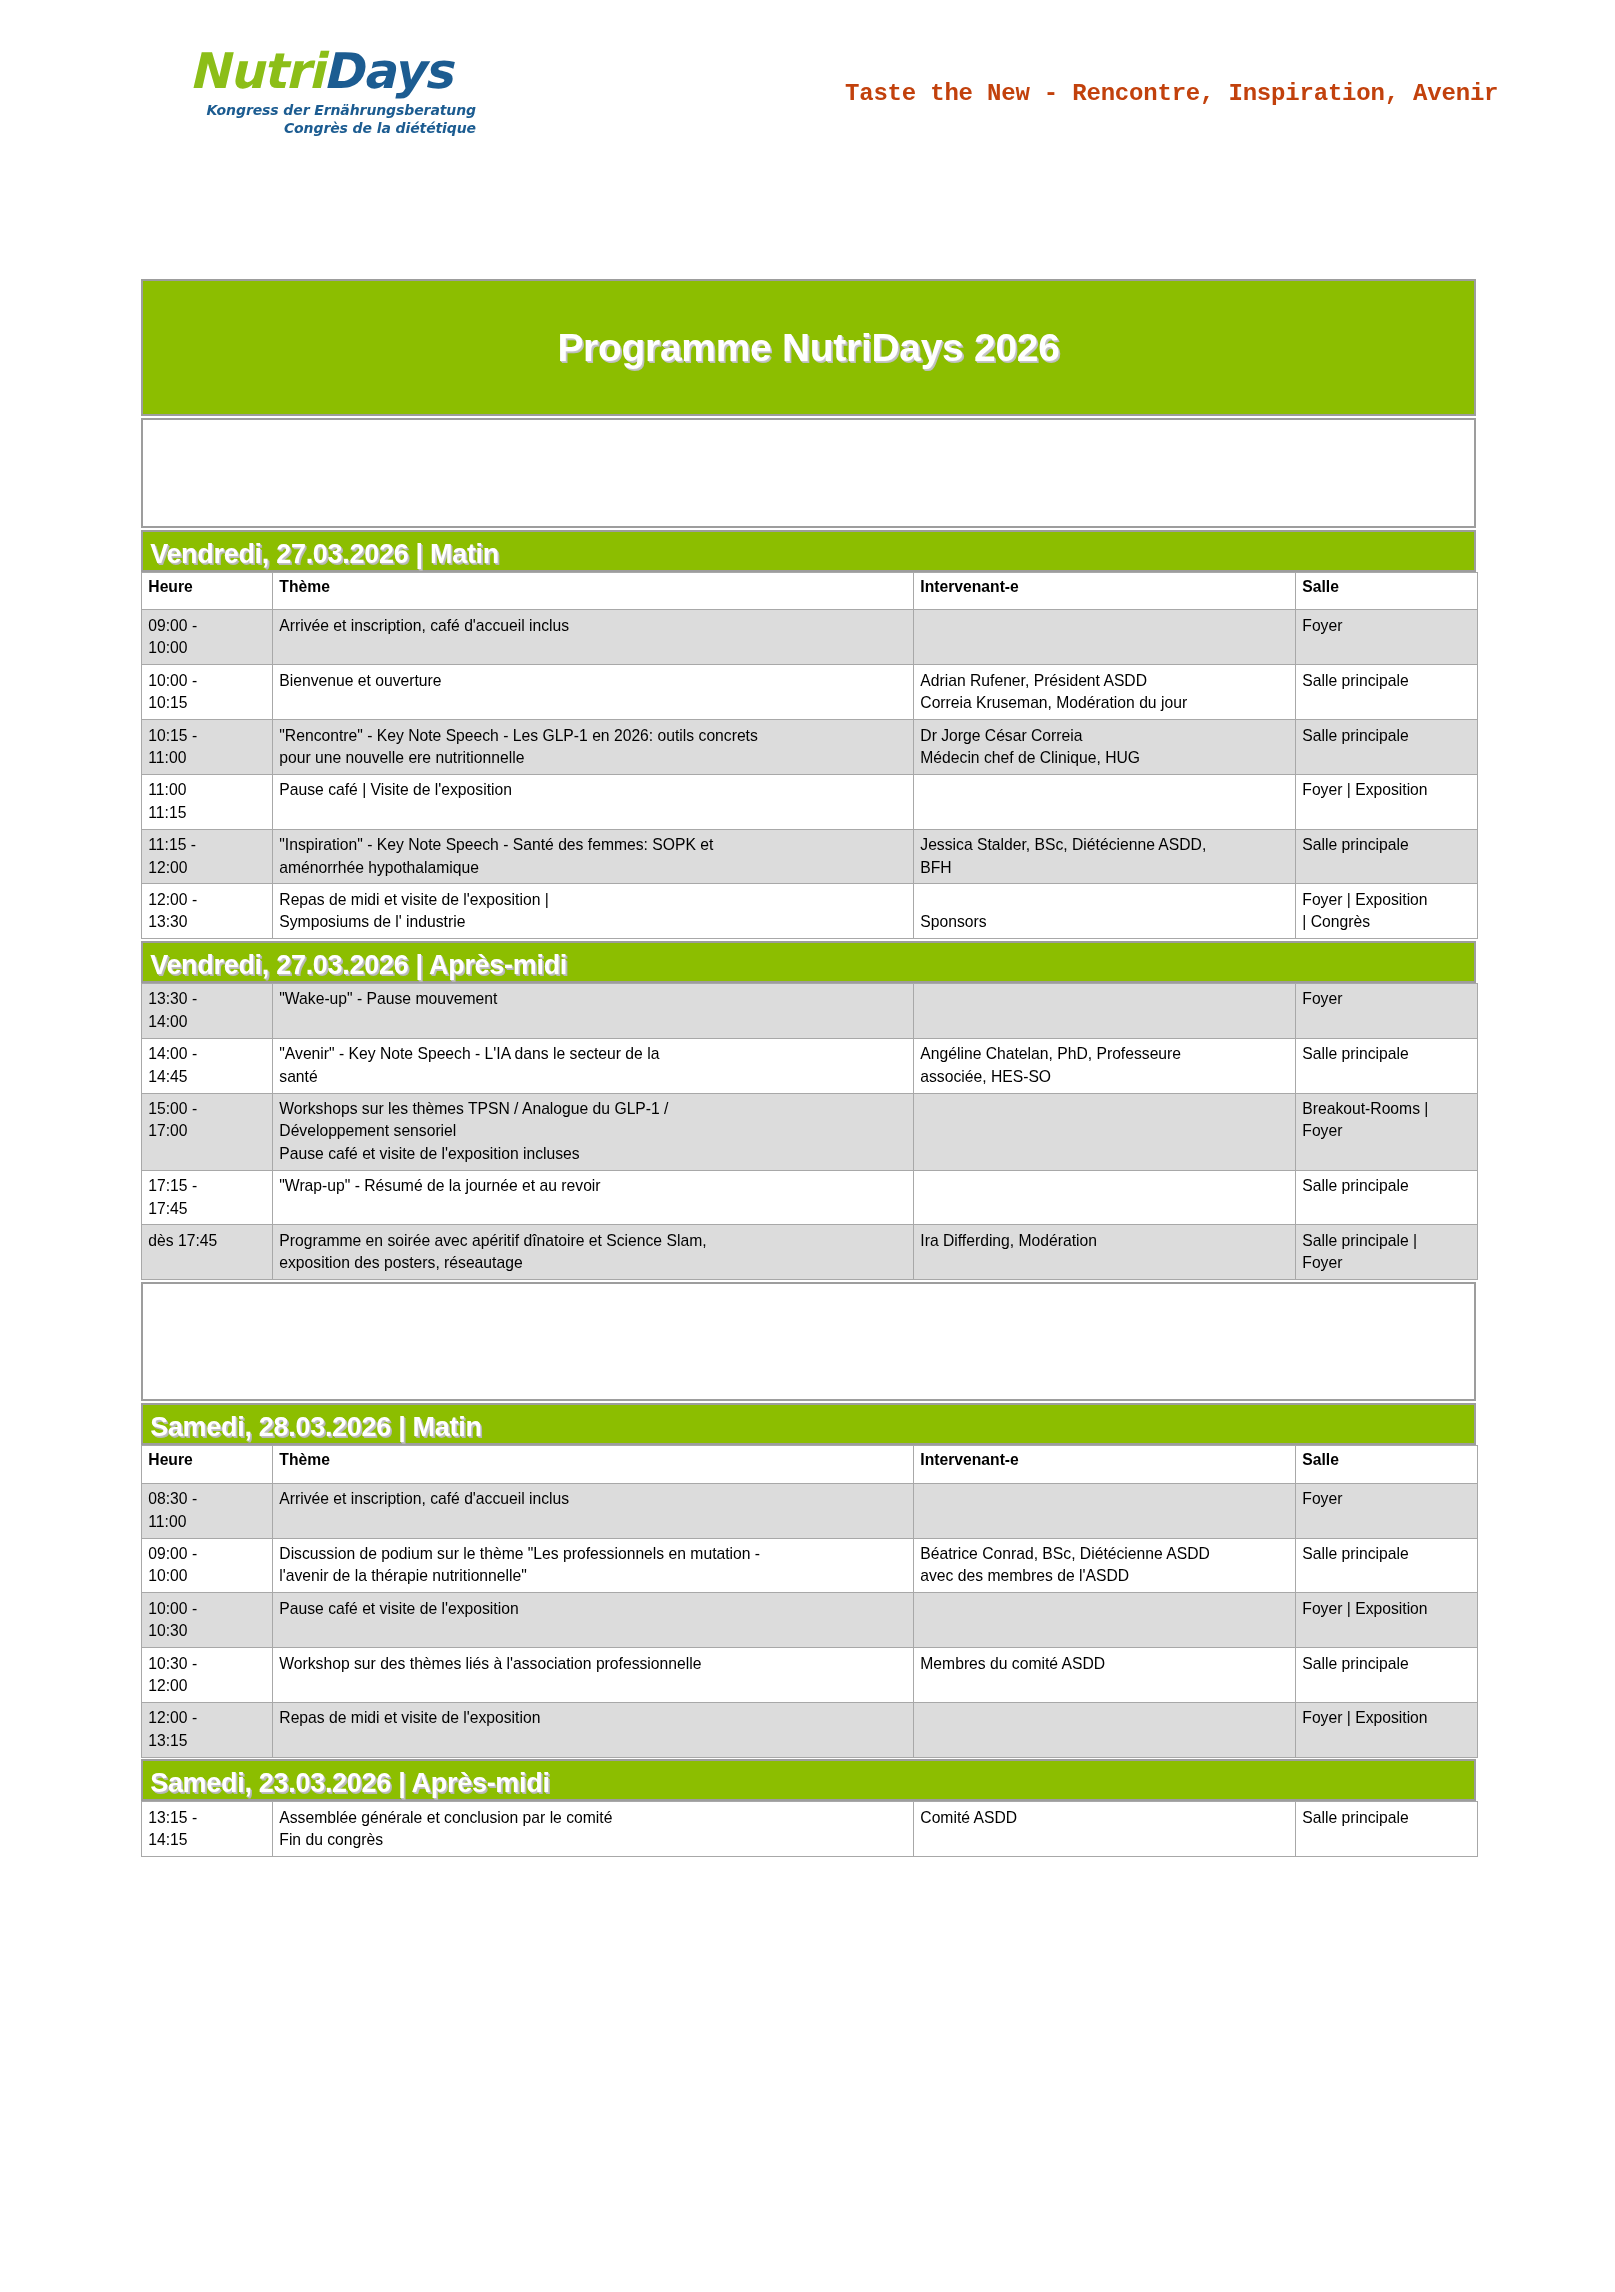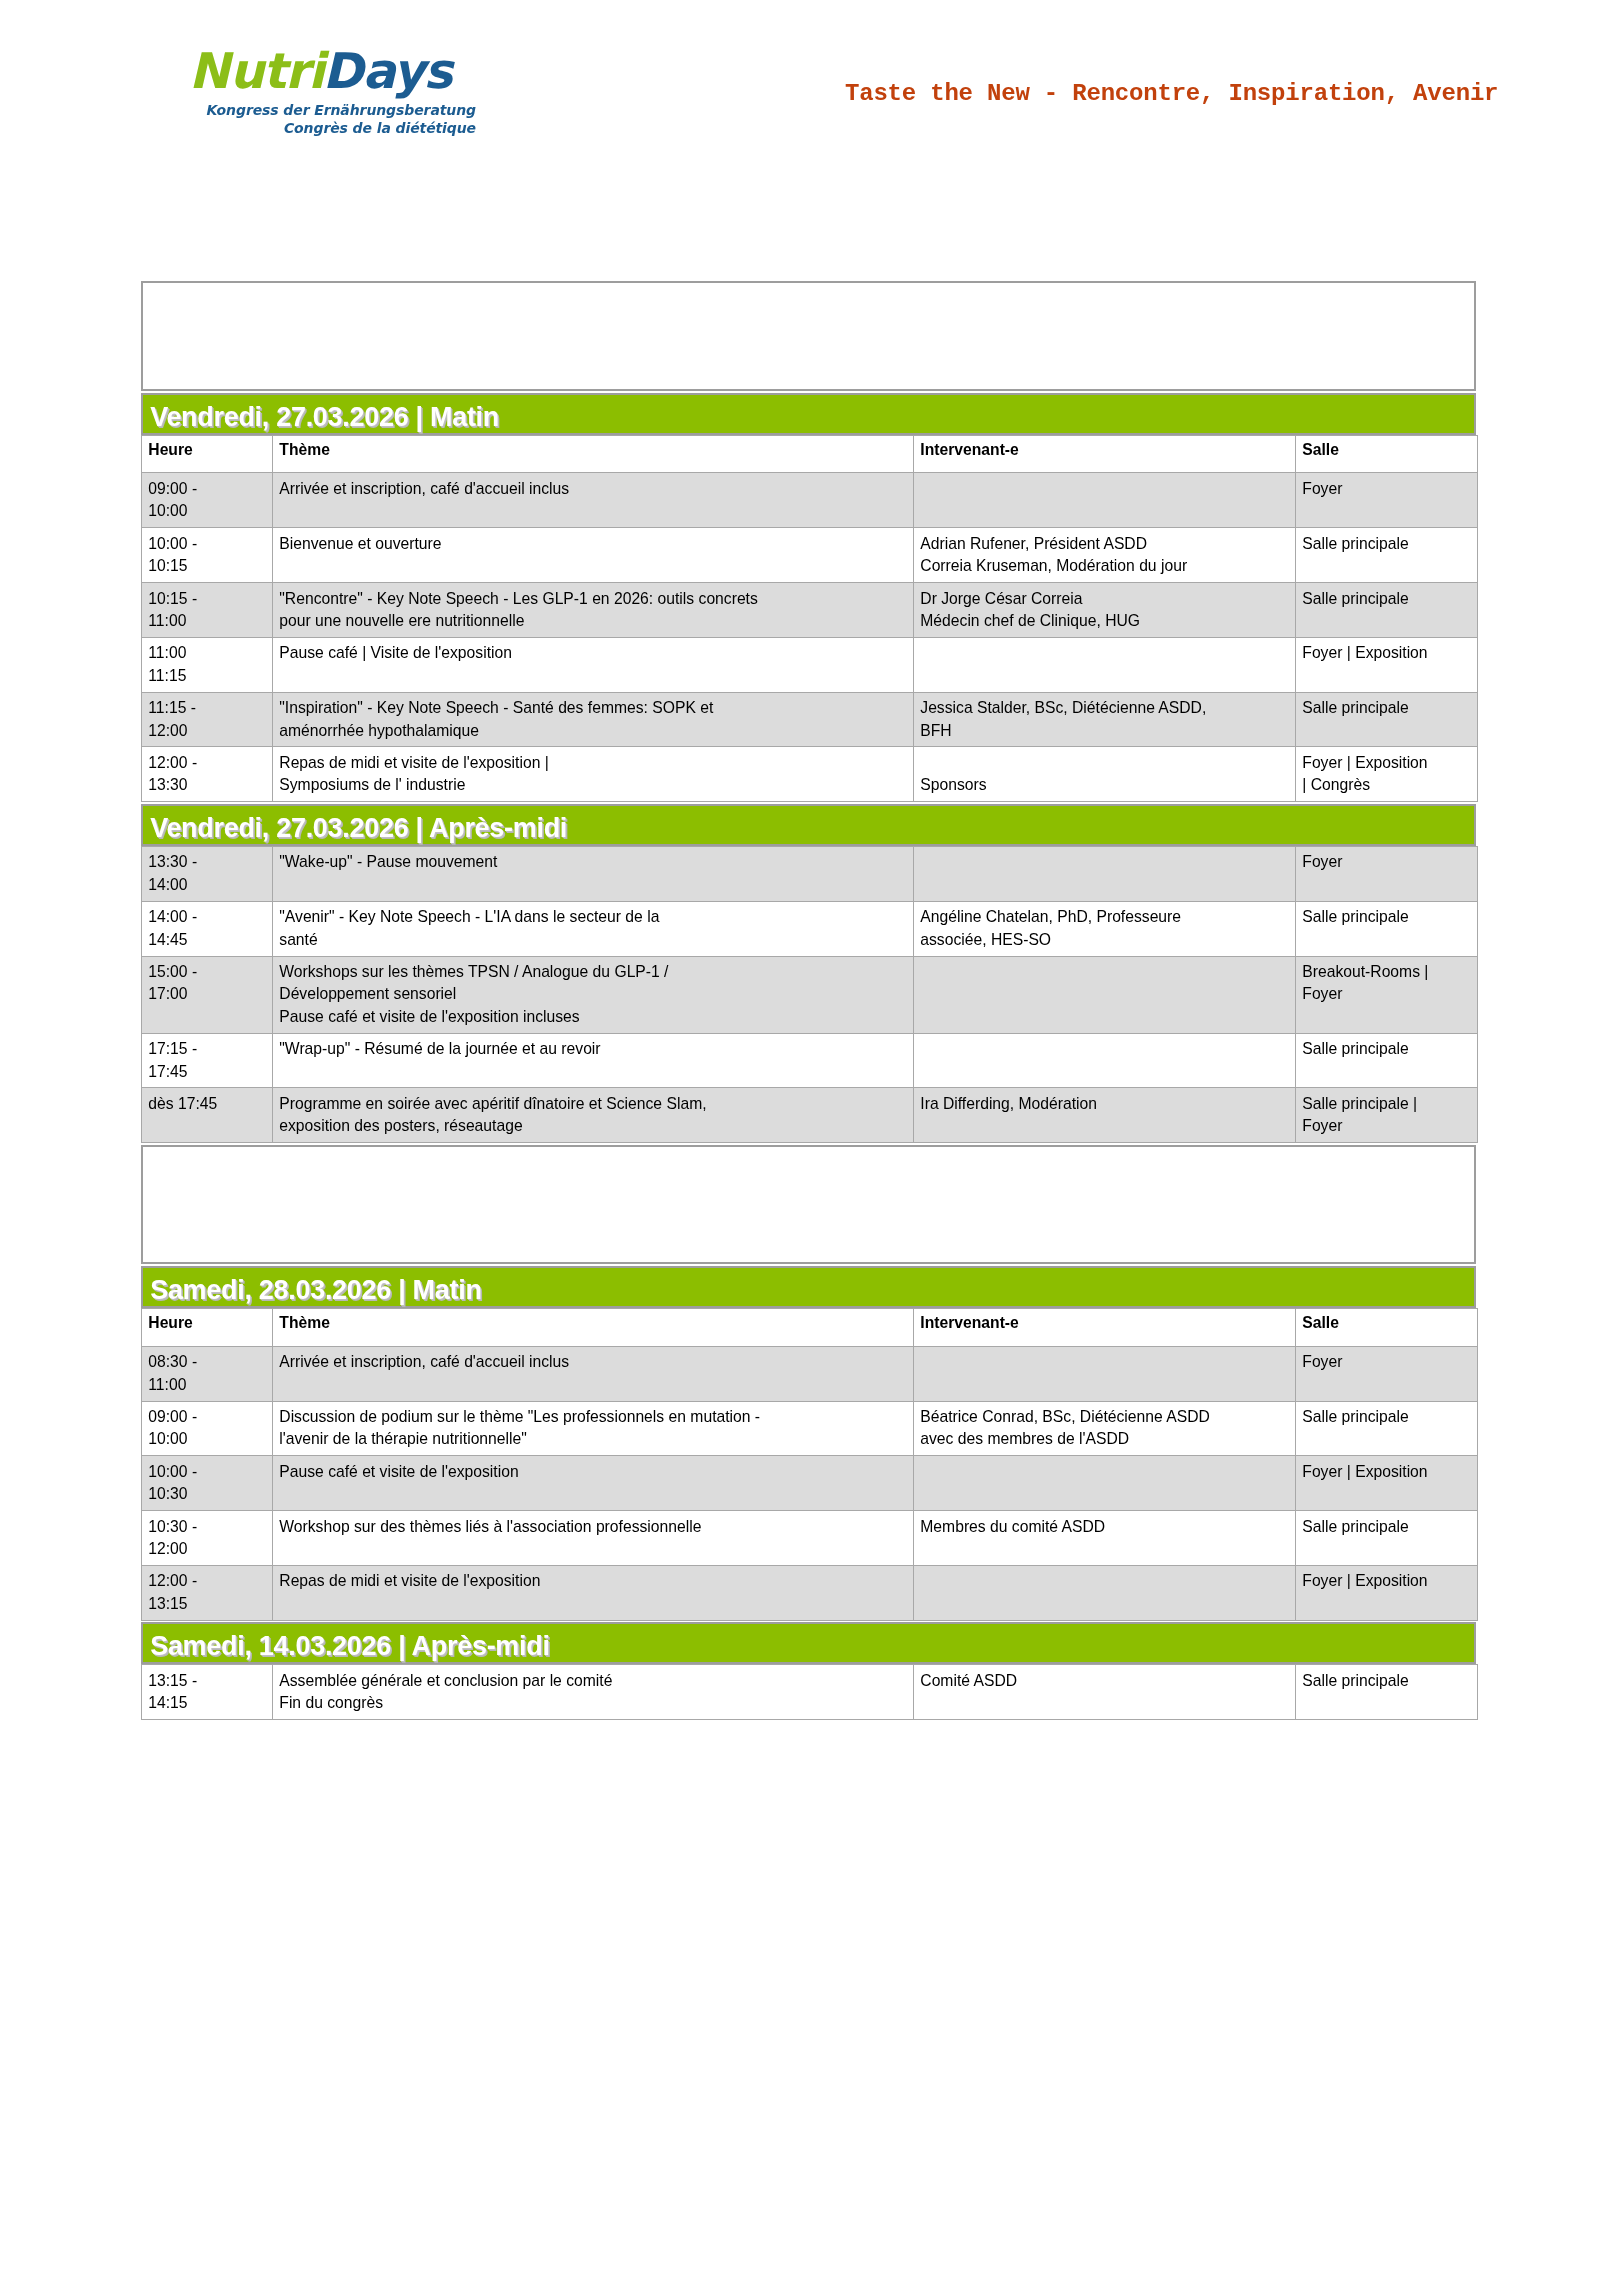--- a/index.html
+++ b/index.html
@@ -172,20 +172,23 @@
       <div>Kongress der Ernährungsberatung</div>
       <div>Congrès de la diététique</div>
     </div>
   </div>
 
   <div class="tagline">Taste the New - Rencontre, Inspiration, Avenir</div>
 </div>
 
 <div class="program">
 
+  <div class="title-banner">
+    <span class="title-text">Programme NutriDays 2026</span>
+  </div>
 
   <div class="spacer-box"></div>
 
   <div id="sections-root">
       <div class="section-header">
         <span class="section-text">Vendredi, 27.03.2026 | Matin</span>
       </div>
       <table class="sched">
         <colgroup>
           <col class="c-heure">
@@ -525,21 +528,21 @@
               <span class="line blank">&nbsp;</span>
             </td>
             <td>
               <span class="line">Foyer | Exposition</span>
               <span class="line blank">&nbsp;</span>
             </td>
           </tr>
         </tbody>
       </table>
       <div class="section-header">
-        <span class="section-text">Samedi, 14.03.2026 | Après-midi</span>
+        <span class="section-text">Samedi, 23.03.2026 | Après-midi</span>
       </div>
       <table class="sched">
         <colgroup>
           <col class="c-heure">
           <col class="c-theme">
           <col class="c-interv">
           <col class="c-salle">
         </colgroup>
         <tbody>
           <tr class="row-plain">

